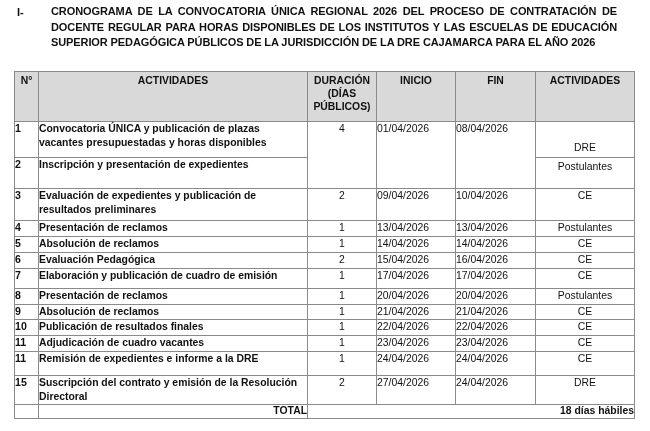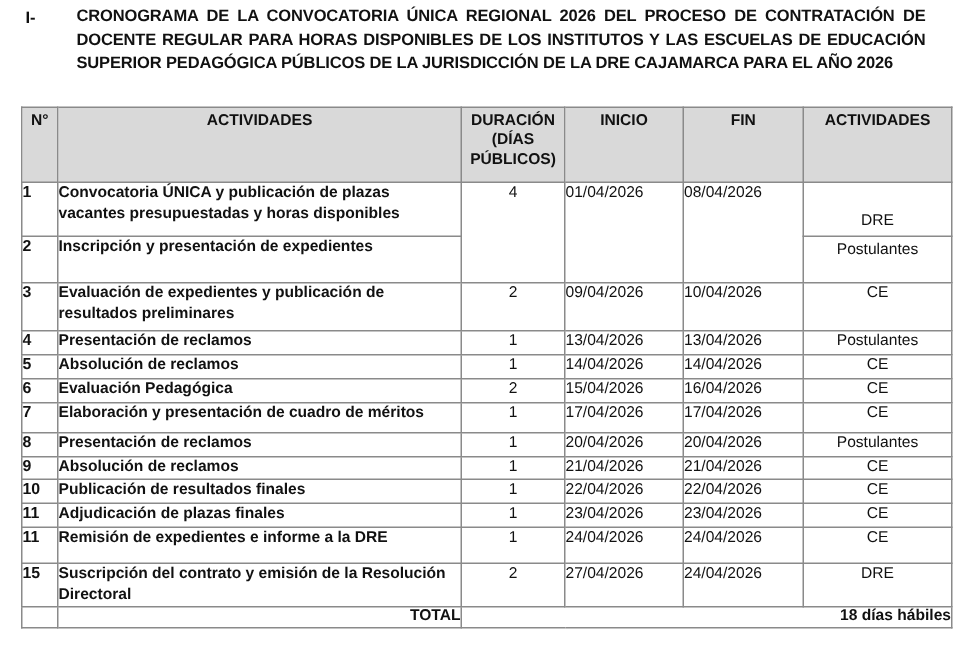--- a/index.html
+++ b/index.html
@@ -93,21 +93,21 @@
       <td class="num">6</td>
       <td class="act">Evaluación Pedagógica</td>
       <td class="c">2</td>
       <td class="d">15/04/2026</td>
       <td class="d">16/04/2026</td>
       <td class="c">CE</td>
     </tr>
 
     <tr style="height:20px">
       <td class="num">7</td>
-      <td class="act">Elaboración y presentación de cuadro de méritos</td>
+      <td class="act">Elaboración y publicación de cuadro de emisión</td>
       <td class="c">1</td>
       <td class="d">17/04/2026</td>
       <td class="d">17/04/2026</td>
       <td class="c">CE</td>
     </tr>
 
     <tr style="height:16px">
       <td class="num">8</td>
       <td class="act">Presentación de reclamos</td>
       <td class="c">1</td>
@@ -129,21 +129,21 @@
       <td class="num">10</td>
       <td class="act">Publicación de resultados finales</td>
       <td class="c">1</td>
       <td class="d">22/04/2026</td>
       <td class="d">22/04/2026</td>
       <td class="c">CE</td>
     </tr>
 
     <tr style="height:16px">
       <td class="num">11</td>
-      <td class="act">Adjudicación de plazas finales</td>
+      <td class="act">Adjudicación de cuadro vacantes</td>
       <td class="c">1</td>
       <td class="d">23/04/2026</td>
       <td class="d">23/04/2026</td>
       <td class="c">CE</td>
     </tr>
 
     <tr style="height:24px">
       <td class="num">11</td>
       <td class="act">Remisión de expedientes e informe a la DRE</td>
       <td class="c">1</td>

